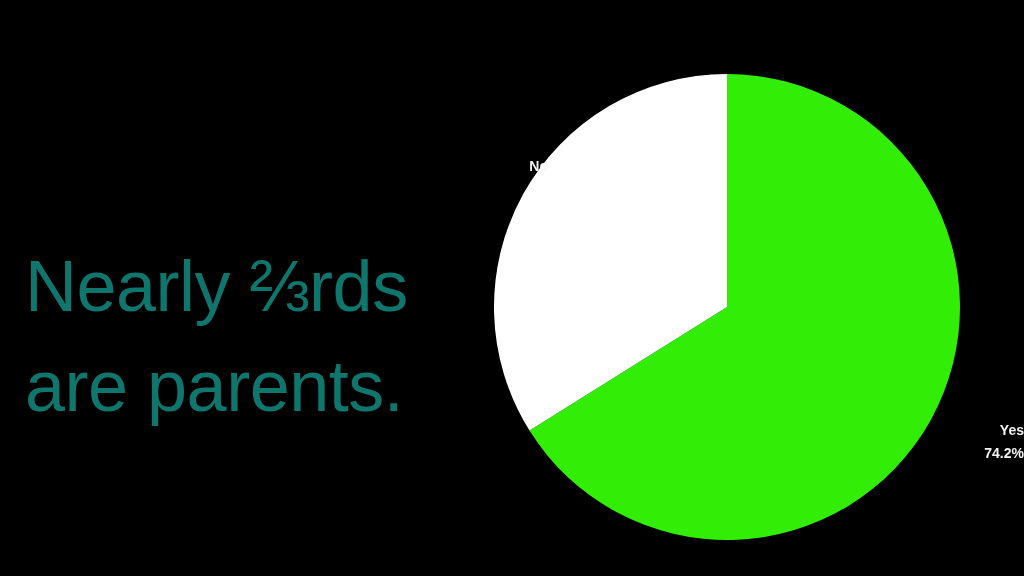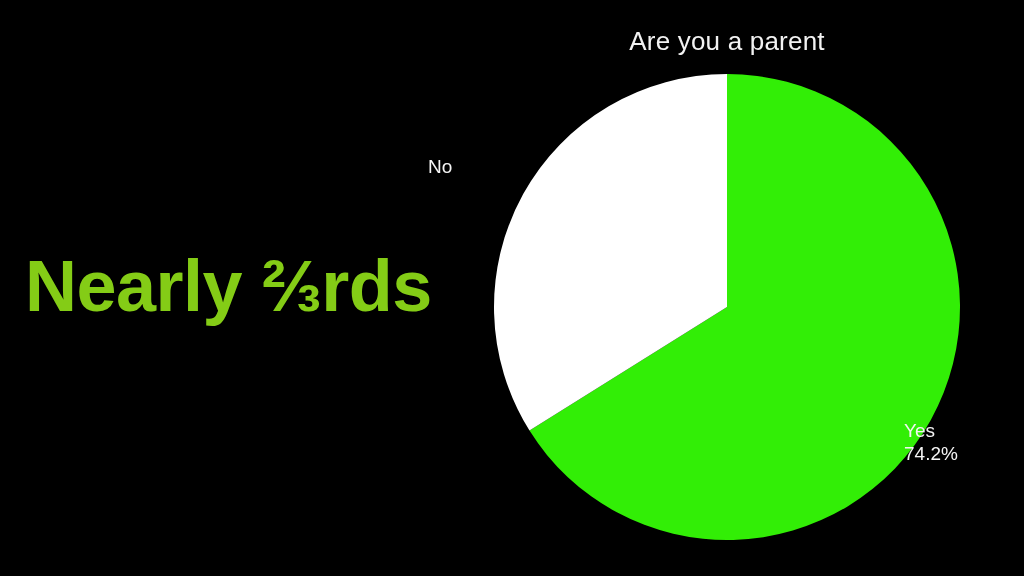--- a/index.html
+++ b/index.html
@@ -20,23 +20,23 @@
 
   
   #headline {
     position: absolute;
     left: 25px;
     top: 236px;
     width: 470px;
   }
   .headline-line {
     display: block;
-    color: #84cc16;
+    color: #0f766e;
     font-size: 72px;
-    font-weight: 700;
+    font-weight: 400;
     line-height: 100px;
     letter-spacing: -0.5px;
     white-space: nowrap;
   }
 
   
   #chart-area {
     position: absolute;
     left: 466px;
     top: 0px;
@@ -67,24 +67,24 @@
     top: 0;
     width: 558px;
     height: 576px;
     overflow: visible;
   }
 
   
   .slice-label {
     position: absolute;
     color: #f4f4f4;
-    font-size: 19px;
-    font-weight: 400;
+    font-size: 14px;
+    font-weight: 700;
     line-height: 23px;
-    text-align: left;
+    text-align: right;
     white-space: nowrap;
   }
   .slice-label .slice-name,
   .slice-label .slice-pct {
     display: block;
   }
   
   #label-no {
     left: -38px;
     top: 155px;
@@ -97,25 +97,25 @@
     width: 120px;
   }
 </style>
 </head>
 <body>
 
 <div id="slide">
 
   <div id="headline">
     <span class="headline-line">Nearly ⅔rds</span>
+    <span class="headline-line">are parents.</span>
   </div>
 
   <div id="chart-area">
 
-    <div id="chart-title">Are you a parent</div>
 
     <div id="pie-wrap">
       <svg id="pie-svg" viewBox="0 0 558 576">
 
         <g id="pie-slices">
             <path d="M 261 307 L 261.00 74.00 A 233 233 0 1 1 63.49 430.61 Z" fill="#32ee06"></path>
             <path d="M 261 307 L 63.49 430.61 A 233 233 0 0 1 261.00 74.00 Z" fill="#ffffff"></path>
           </g>
       </svg>
     </div>

